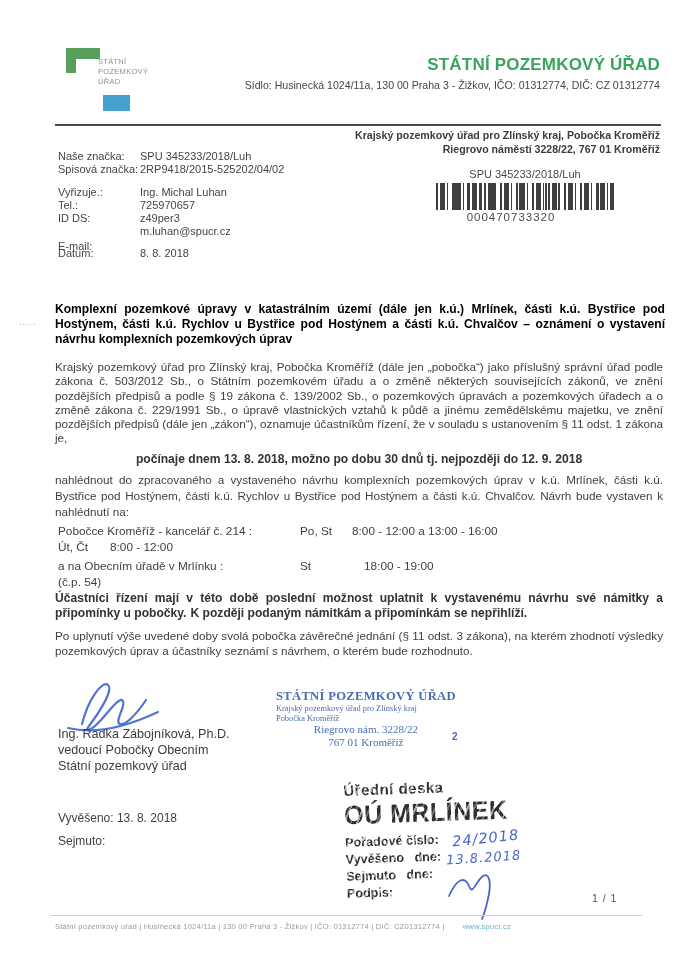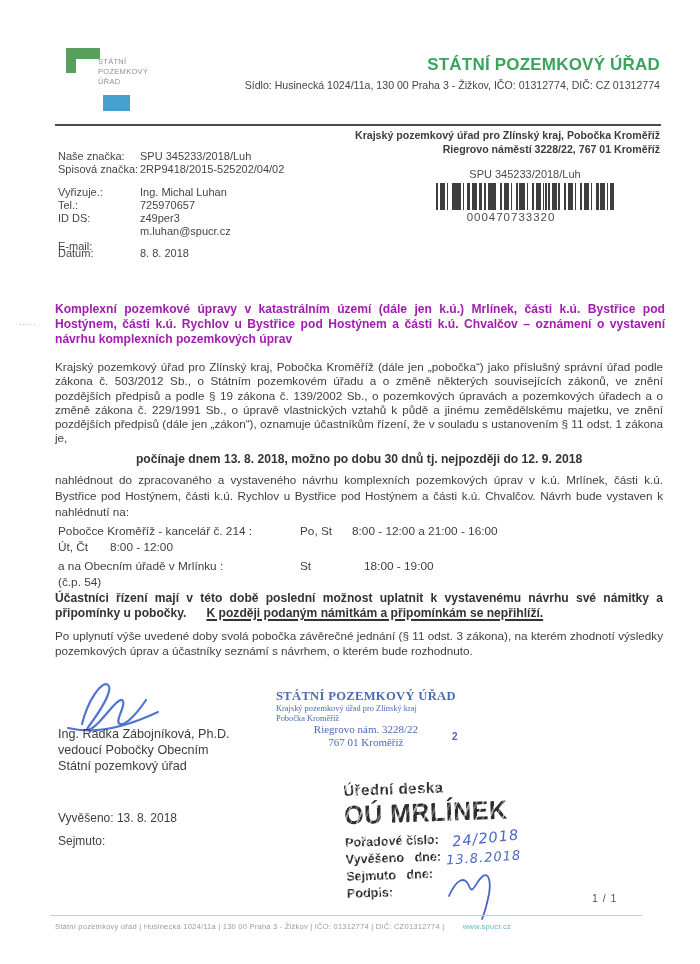--- a/index.html
+++ b/index.html
@@ -27,31 +27,31 @@
   
   .bc-caption{left:435px;top:168px;width:180px;text-align:center;font-size:11px;color:#4a4a4a;}
   .bc-bars{left:436px;top:183px;width:178px;height:27px;
     background:
       repeating-linear-gradient(90deg,#3f3f3f 0 2px,transparent 2px 4px,#3f3f3f 4px 9px,transparent 9px 11px,#3f3f3f 11px 12px,transparent 12px 16px),
       repeating-linear-gradient(90deg,transparent 0 5px,#3f3f3f 5px 7px,transparent 7px 13px);
     background-color:#fff;}
   .bc-number{left:436px;top:211px;width:150px;text-align:center;font-size:11.5px;color:#4a4a4a;letter-spacing:1px;}
 
   
-  .subject{left:55px;top:302px;width:610px;font-size:12.1px;font-weight:bold;line-height:14.8px;text-align:justify;color:#a21caf;}
+  .subject{left:55px;top:302px;width:610px;font-size:12.1px;font-weight:bold;line-height:14.8px;text-align:justify;color:#000000;}
   .margin-dots{left:19px;top:317px;font-size:9px;color:#a8a8a8;letter-spacing:1px;}
   .para{left:55px;width:608px;font-size:11.7px;line-height:14.3px;text-align:justify;color:#3f3f3f;}
   .p1{top:360px;}
   .deadline{left:55px;top:452px;width:608px;text-align:center;font-size:12.1px;font-weight:bold;color:#333;}
   .p2{top:472px;line-height:15.8px;}
   .sched-row{left:58px;font-size:11.8px;color:#3f3f3f;display:flex;}
   .sched-place{width:242px;}
   .sched-days{width:52px;}
   .notice{left:55px;top:591px;width:608px;font-size:12.1px;font-weight:bold;line-height:14.9px;text-align:justify;color:#333;}
-  .notice .ul{text-decoration:underline;text-decoration-thickness:1.5px;text-underline-offset:2px;margin-left:20px;}
+  .notice .ul{text-decoration-thickness:1.5px;text-underline-offset:2px;margin-left:4px;}
   .p3{top:628px;line-height:15.2px;}
 
   
   .sig-svg{left:62px;top:678px;}
   .sig-name{left:58px;font-size:12.6px;color:#3c3c3c;}
 
   
   .bstamp{left:276px;top:689px;color:#4a6cb3;font-family:"Liberation Serif", serif;}
   .bstamp .l1{font-size:12.6px;font-weight:bold;letter-spacing:.3px;}
   .bstamp .sm{font-size:8.4px;line-height:9.5px;}
@@ -123,21 +123,21 @@
   <div class="abs margin-dots">.....</div>
   <div class="abs subject">Komplexní pozemkové úpravy v katastrálním území (dále jen k.ú.) Mrlínek, části k.ú. Bystřice pod Hostýnem, části k.ú. Rychlov u Bystřice pod Hostýnem a části k.ú. Chvalčov – oznámení o vystavení návrhu komplexních pozemkových úprav</div>
 
   <div class="abs para p1">Krajský pozemkový úřad pro Zlínský kraj, Pobočka Kroměříž (dále jen „pobočka“) jako příslušný správní úřad podle zákona č. 503/2012 Sb., o Státním pozemkovém úřadu a o změně některých souvisejících zákonů, ve znění pozdějších předpisů a podle § 19 zákona č. 139/2002 Sb., o pozemkových úpravách a pozemkových úřadech a o změně zákona č. 229/1991 Sb., o úpravě vlastnických vztahů k půdě a jinému zemědělskému majetku, ve znění pozdějších předpisů (dále jen „zákon“), oznamuje účastníkům řízení, že v souladu s ustanovením § 11 odst. 1 zákona je,</div>
   <div class="abs deadline">počínaje dnem 13. 8. 2018, možno po dobu 30 dnů tj. nejpozději do 12. 9. 2018</div>
   <div class="abs para p2">nahlédnout do zpracovaného a vystaveného návrhu komplexních pozemkových úprav v k.ú. Mrlínek, části k.ú. Bystřice pod Hostýnem, části k.ú. Rychlov u Bystřice pod Hostýnem a části k.ú. Chvalčov. Návrh bude vystaven k nahlédnutí na:</div>
 
   <div class="abs sched-row" style="top:524px">
     <span class="sched-place">Pobočce Kroměříž - kancelář č. 214 :</span>
     <span class="sched-days">Po, St</span>
-    <span>8:00 - 12:00 a 21:00 - 16:00</span>
+    <span>8:00 - 12:00 a 13:00 - 16:00</span>
   </div>
   <div class="abs sched-row" style="top:540px">
     <span class="sched-days">Út, Čt</span>
     <span>8:00 - 12:00</span>
   </div>
   <div class="abs sched-row" style="top:559px">
     <span class="sched-place">a na Obecním úřadě v Mrlínku :</span>
     <span class="sched-days" style="width:64px">St</span>
     <span>18:00 - 19:00</span>
   </div>

